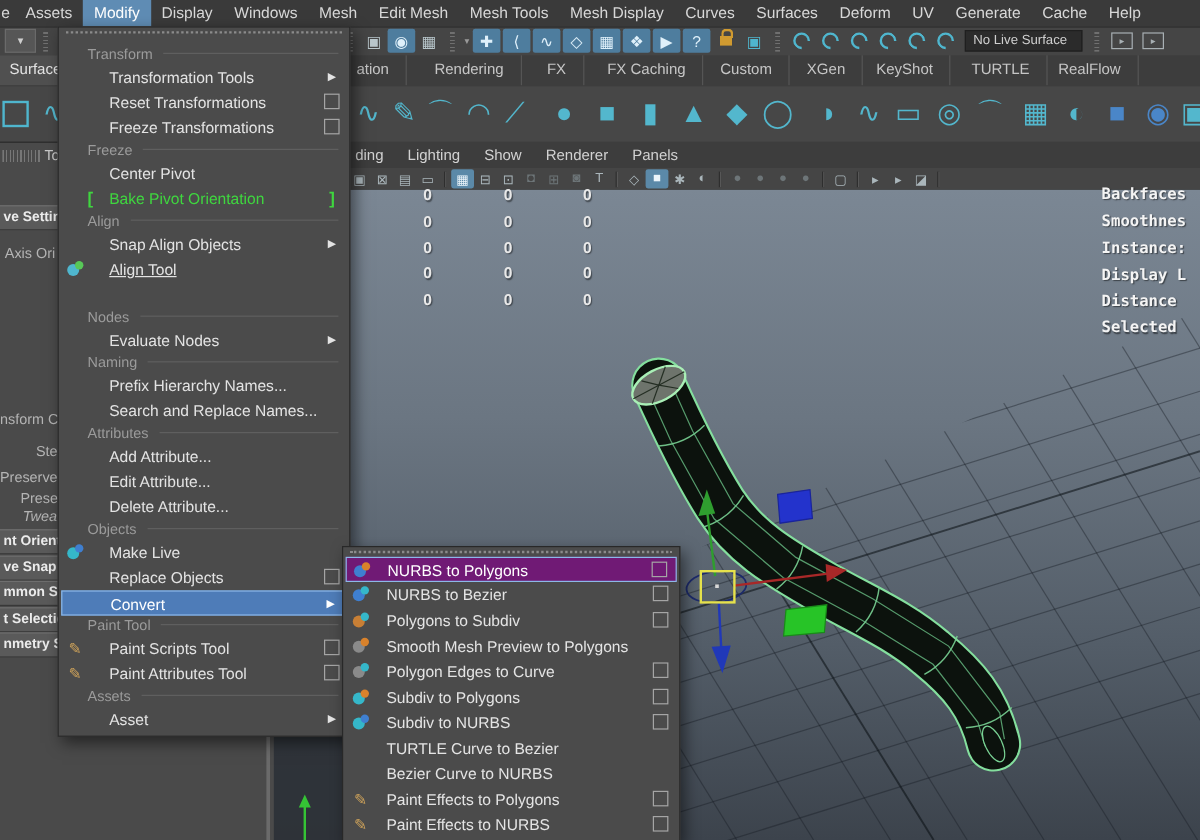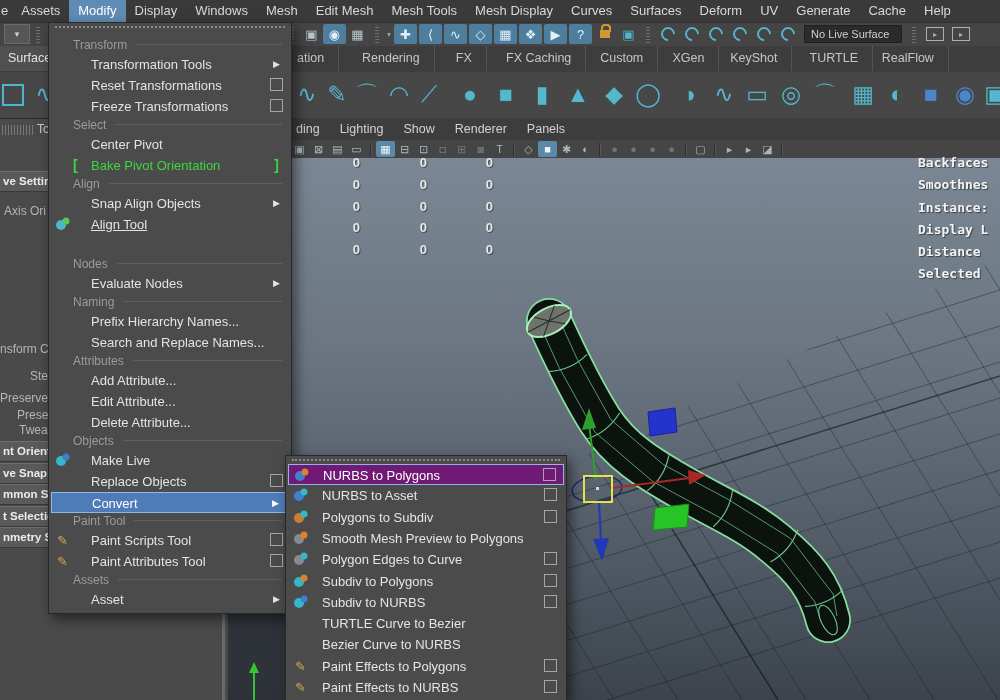--- a/index.html
+++ b/index.html
@@ -190,21 +190,21 @@
 
 <div id="toolsettings">
   <div class="ts-grip"></div>
   <div class="ts-title">To</div>
 <div class="ts-header" style="top: 52px;">ve Setting</div>
     <div class="ts-label" style="top: 85px; left: 4px;">Axis Ori</div>
     <div class="ts-label" style="top: 223px; left: 0px;">nsform Co</div>
     <div class="ts-label" style="top: 250px; left: 30px;">Ste</div>
     <div class="ts-label" style="top: 272px; left: 0px;">Preserve C</div>
     <div class="ts-label" style="top: 289px; left: 17px;">Prese</div>
-    <div class="ts-label" style="top: 304px; left: 19px;">Twea</div>
+    <div class="ts-label" style="top: 304px; left: 19px; font-style: italic;">Twea</div>
     <div class="ts-header" style="top: 322px;">nt Orient</div>
     <div class="ts-header" style="top: 344px;">ve Snap S</div>
     <div class="ts-header" style="top: 365px;">mmon Sel</div>
     <div class="ts-header" style="top: 387px;">t Selection</div>
     <div class="ts-header" style="top: 408px;">nmetry Se</div>
   </div>
 <div id="ts-divider"></div>
 
 <div id="viewportmenus">
     <div style="width: 58px;"></div>
@@ -377,21 +377,21 @@
 <div id="modifymenu" class="menu">
   <div class="tearoff"></div>
 <div class="m-sec" style="top: 14px;">
       <span>Transform</span>
       <span class="line"></span>
     </div>
     <div class="m-item" style="top: 31px;"><span>Transformation Tools</span><span class="arrow">▶</span></div>
     <div class="m-item" style="top: 73px;"><span>Freeze Transformations</span><span class="check"></span></div>
     <div class="m-item" style="top: 52px;"><span>Reset Transformations</span><span class="check"></span></div>
     <div class="m-sec" style="top: 94px;">
-      <span>Select</span>
+      <span>Freeze</span>
       <span class="line"></span>
     </div>
     <div class="m-item" style="top: 111px;"><span>Center Pivot</span></div>
     <div class="m-item green" style="top: 132px;"><span>Bake Pivot Orientation</span><span class="br" style="left: 22px;">[</span><span class="br" style="right: 10px;">]</span></div>
     <div class="m-sec" style="top: 153px;">
       <span>Align</span>
       <span class="line"></span>
     </div>
     <div class="m-item" style="top: 170px;"><span>Snap Align Objects</span><span class="arrow">▶</span></div>
     <div class="m-item" style="top: 191px; text-decoration: underline;"><span>Align Tool</span><span class="gicon"><svg width="15" height="15">
@@ -437,21 +437,21 @@
       <span class="line"></span>
     </div>
     <div class="m-item" style="top: 566px;"><span>Asset</span><span class="arrow">▶</span></div>
   </div>
 <div id="convertmenu" class="menu">
   <div class="tearoff"></div>
 <div class="c-item hl" style="top: 8px;"><span>NURBS to Polygons</span><span class="gicon"><svg width="15" height="15">
           <circle cx="6" cy="9" r="5" fill="#3f7fd0"></circle>
           <circle cx="11" cy="5" r="3.5" fill="#d9822b"></circle>
         </svg></span><span class="check"></span></div>
-    <div class="c-item" style="top: 29.3px;"><span>NURBS to Asset</span><span class="gicon"><svg width="15" height="15">
+    <div class="c-item" style="top: 29.3px;"><span>NURBS to Bezier</span><span class="gicon"><svg width="15" height="15">
           <circle cx="6" cy="9" r="5" fill="#3f7fd0"></circle>
           <circle cx="11" cy="5" r="3.5" fill="#35b7c9"></circle>
         </svg></span><span class="check"></span></div>
     <div class="c-item" style="top: 50.6px;"><span>Polygons to Subdiv</span><span class="gicon"><svg width="15" height="15">
           <circle cx="6" cy="9" r="5" fill="#c87f35"></circle>
           <circle cx="11" cy="5" r="3.5" fill="#35b7c9"></circle>
         </svg></span><span class="check"></span></div>
     <div class="c-item" style="top: 71.9px;"><span>Smooth Mesh Preview to Polygons</span><span class="gicon"><svg width="15" height="15">
           <circle cx="6" cy="9" r="5" fill="#8a8a8a"></circle>
           <circle cx="11" cy="5" r="3.5" fill="#d9822b"></circle>

